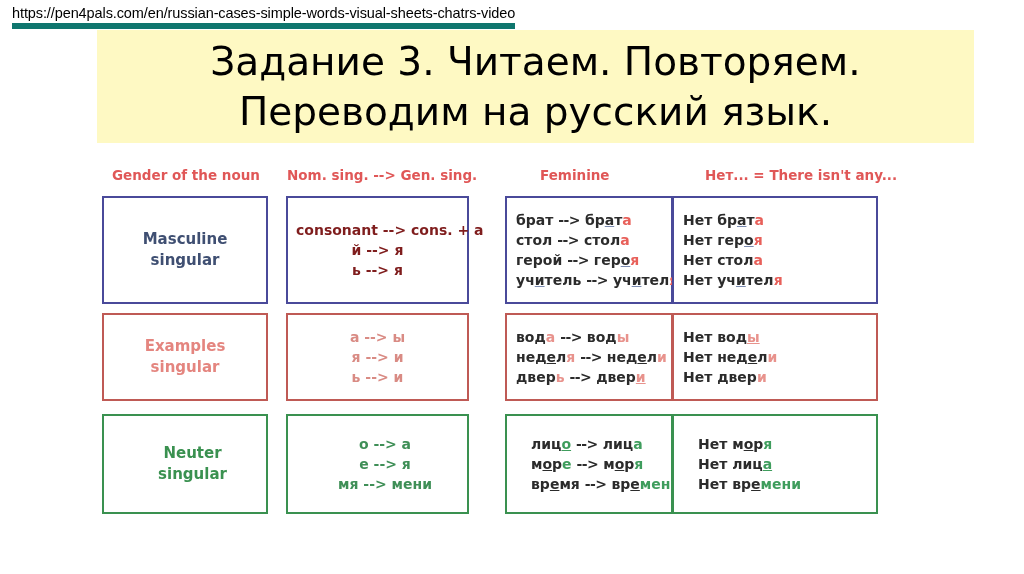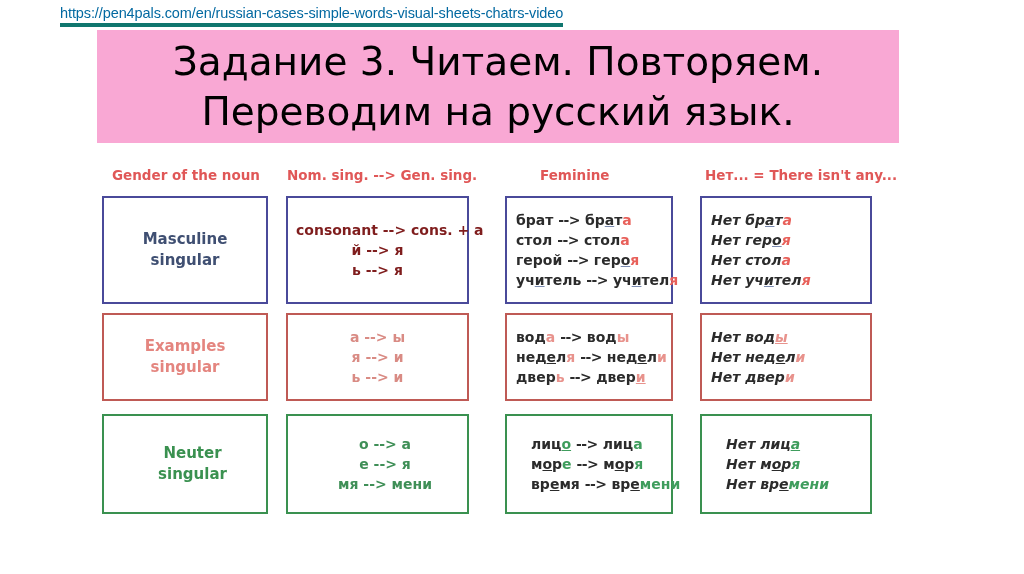--- a/index.html
+++ b/index.html
@@ -14,37 +14,36 @@
     overflow: hidden;
     font-family: "Liberation Sans", sans-serif;
   }
 
   
   .url-line {
     position: absolute;
     left: 12px;
     top: 5px;
     font-size: 14.5px;
-    color: #0369a1;
+    color: #000000;
     letter-spacing: -0.1px;
     white-space: nowrap;
-    border-bottom: 4px solid #0f766e;
+    border-bottom: 6px solid #0f766e;
     padding-bottom: 1px;
     line-height: 17px;
-    margin-left: 48px;
   }
 
   
   .title-banner {
     position: absolute;
     left: 97px;
     top: 30px;
-    width: 802px;
+    width: 877px;
     height: 113px;
-    background: #f9a8d4;
+    background: #fef9c3;
     display: flex;
     align-items: center;
     justify-content: center;
     box-sizing: border-box;
   }
   .title-banner .title-text {
     font-size: 39px;
     line-height: 50px;
     color: #000000;
     text-align: center;
@@ -96,21 +95,21 @@
   }
   
   .row-m .cell { border-color: #4a4a9a; }
   .row-f .cell { border-color: #bf5a55; }
   .row-n .cell { border-color: #3a9150; padding-left: 15px; }
 
   
   .c1 { left: 2px;   width: 166px; }
   .c2 { left: 186px; width: 183px; }
   .c3 { left: 405px; width: 168px; }
-  .c4 { left: 600px; width: 172px; font-style: italic; }
+  .c4 { left: 572px; width: 206px; }
 
   
   .row-m .cell { top: 31px;  height: 108px; }
   .row-f .cell { top: 148px; height: 88px; }
   .row-n .cell { top: 249px; height: 100px; }
 
   
   .gender-label {
     text-align: center;
     font-size: 15px;
@@ -252,20 +251,20 @@
     </div>
     <div class="cell c3">
       <div class="examples">
         <div class="line">лиц<span class="hl-n und">о</span> <span class="arrow">--&gt;</span> лиц<span class="hl-n">а</span></div>
         <div class="line">м<span class="und">о</span>р<span class="hl-n">е</span> <span class="arrow">--&gt;</span> м<span class="und">о</span>р<span class="hl-n">я</span></div>
         <div class="line">вр<span class="und">е</span>мя <span class="arrow">--&gt;</span> вр<span class="und">е</span><span class="hl-n">мени</span></div>
       </div>
     </div>
     <div class="cell c4">
       <div class="examples">
+        <div class="line">Нет м<span class="und">о</span>р<span class="hl-n">я</span></div>
         <div class="line">Нет лиц<span class="hl-n und">а</span></div>
-        <div class="line">Нет м<span class="und">о</span>р<span class="hl-n">я</span></div>
         <div class="line">Нет вр<span class="und">е</span><span class="hl-n">мени</span></div>
       </div>
     </div>
   </div>
 
 </div>
 
 </body></html>

